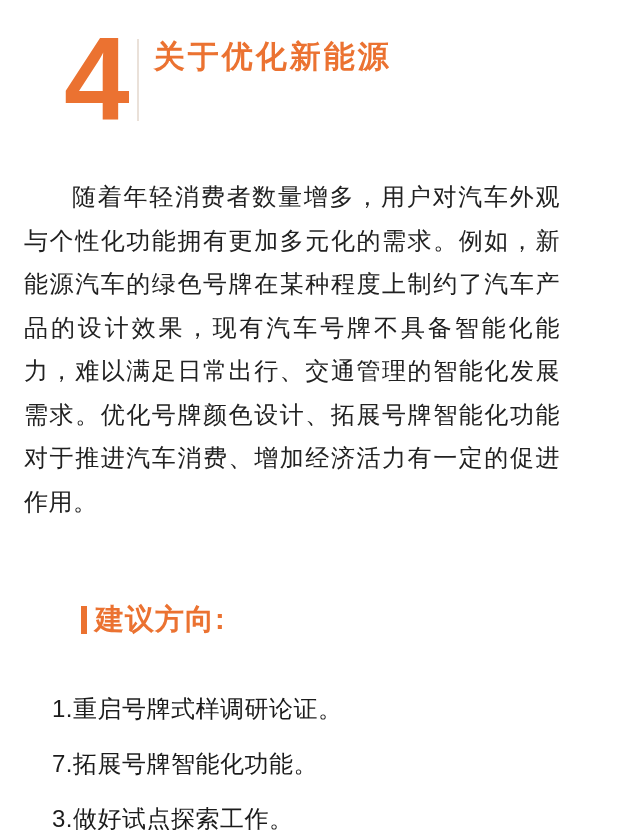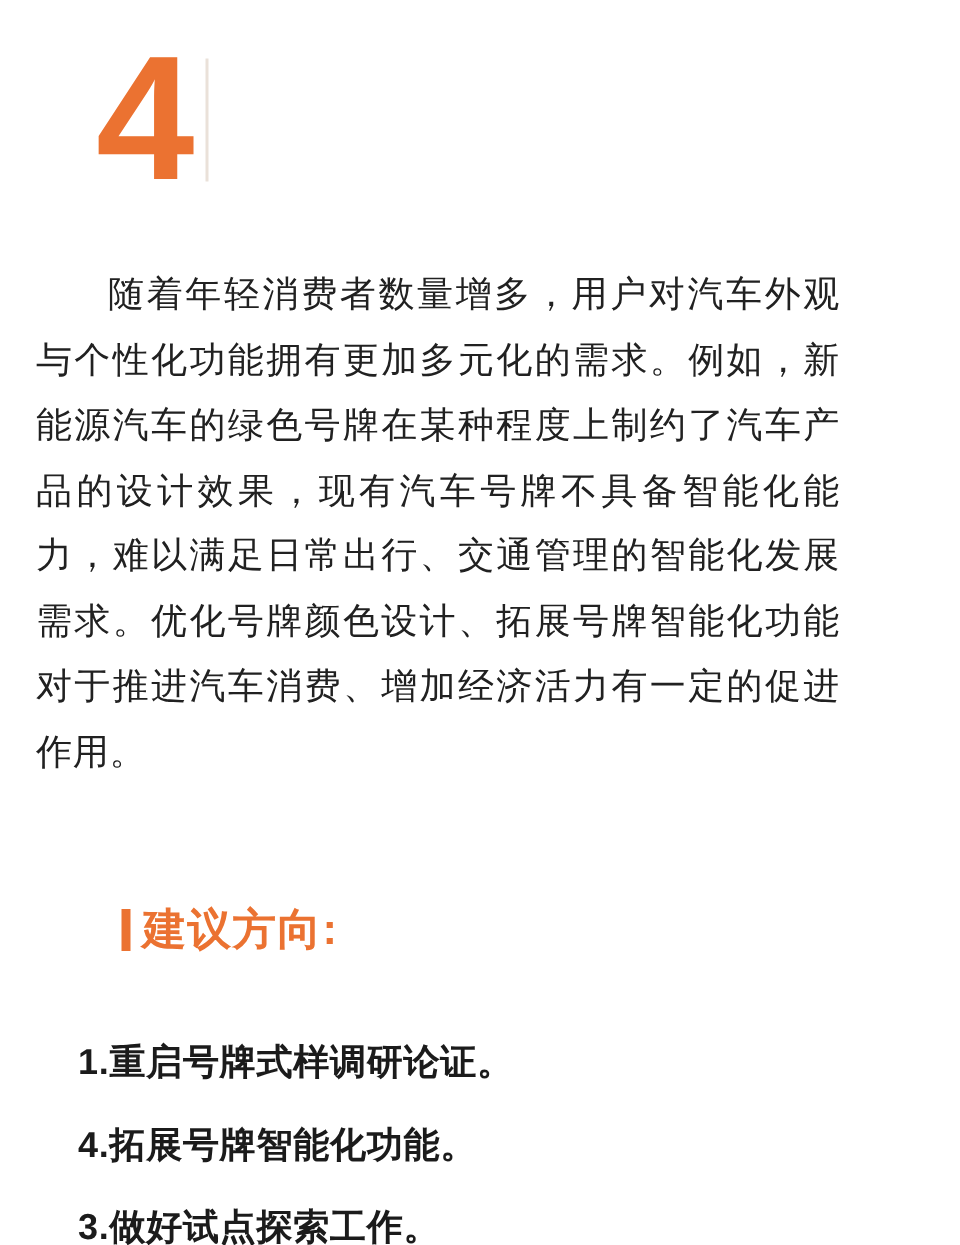--- a/index.html
+++ b/index.html
@@ -73,44 +73,44 @@
   }
   
   .list {
     list-style:none;
     margin:56px 52px 0 52px;
   }
   .list li {
     color:#1b1b1b;
     font-size:24px;
     line-height:26px;
-    font-weight:700;
+    font-weight:400;
     letter-spacing:0.5px;
     margin-bottom:29px;
   }
 </style>
 </head>
 <body>
 
 <div class="page">
 
   <header class="header">
     <div class="big-number">4</div>
     <div class="v-divider"></div>
     <h1 class="title">
-      <br>
+      <span>关于优化新能源</span><br>
     </h1>
   </header>
 
   <p class="body-text">随着年轻消费者数量增多，用户对汽车外观与个性化功能拥有更加多元化的需求。例如，新能源汽车的绿色号牌在某种程度上制约了汽车产品的设计效果，现有汽车号牌不具备智能化能力，难以满足日常出行、交通管理的智能化发展需求。优化号牌颜色设计、拓展号牌智能化功能对于推进汽车消费、增加经济活力有一定的促进作用。</p>
 
   <div class="sub-header">
     <span class="accent-bar"></span>
     <h2 class="sub-title">建议方向:</h2>
   </div>
 
   <ul class="list">
     <li>1.重启号牌式样调研论证。</li>
-    <li>4.拓展号牌智能化功能。</li>
+    <li>7.拓展号牌智能化功能。</li>
     <li>3.做好试点探索工作。</li>
   </ul>
 
 </div>
 
 </body></html>

